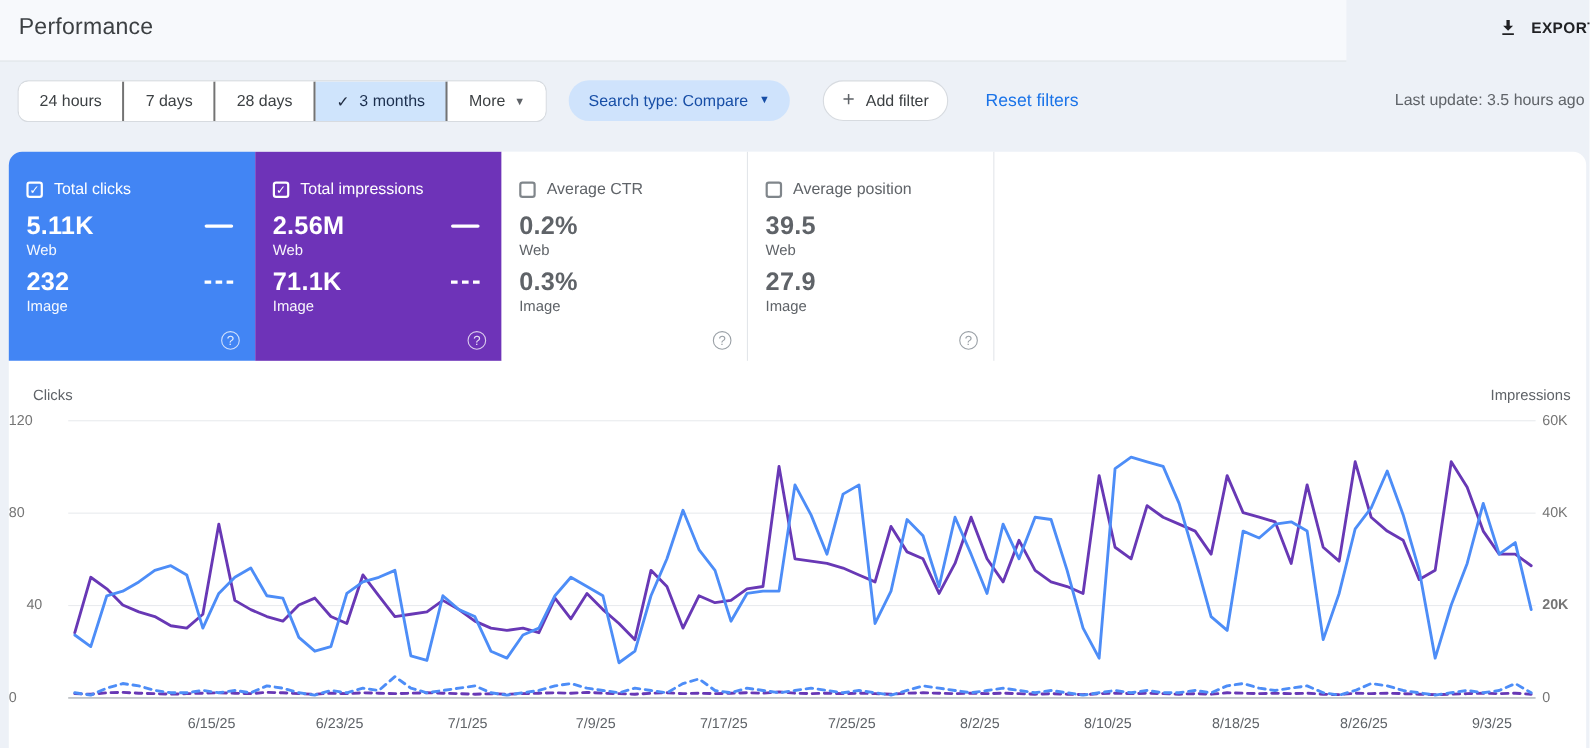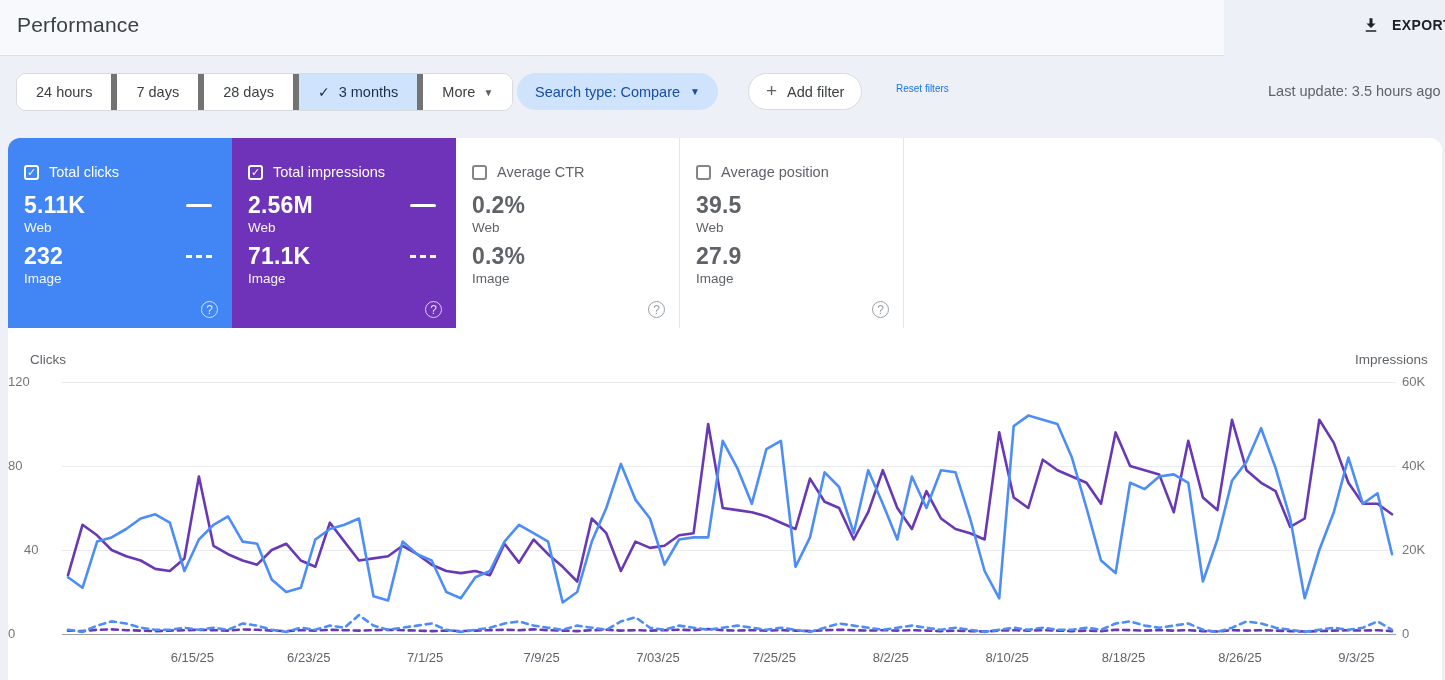--- a/index.html
+++ b/index.html
@@ -8,32 +8,32 @@
 
   
   .header { position:absolute; left:0; top:0; width:1224px; height:56px; background:#f7f9fc; border-bottom:1px solid #dde1e6; }
   .page-title { position:absolute; left:17px; top:13px; font-size:21px; color:#3c4043; letter-spacing:.2px; }
   .export-btn { position:absolute; left:1362px; top:16px; display:flex; align-items:center; gap:12px; cursor:pointer; white-space:nowrap; }
   .export-label { font-size:14px; font-weight:700; color:#202124; letter-spacing:.4px; }
 
   
   .filterbar { position:absolute; left:0; top:57px; width:1445px; height:80px; }
   .seg-group { position:absolute; left:16px; top:16px; display:flex; height:38px; background:#fff; border:1px solid #d7dbe0; border-radius:10px; overflow:hidden; }
-  .seg { display:flex; align-items:center; padding:0 19px; font-size:14.5px; color:#3c4043; border-right:6px solid #737373; cursor:pointer; white-space:nowrap; background:#fff; }
+  .seg { display:flex; align-items:center; padding:0 19px; font-size:14.5px; color:#3c4043; border-right:2px solid #737373; cursor:pointer; white-space:nowrap; background:#fff; }
   .seg:last-child { border-right:none; }
   .seg.selected { background:#cfe4fc; color:#1b2e4d; font-weight:500; gap:9px; }
   .seg .check { font-size:14px; color:#1f2b40; }
   .seg .caret { margin-left:8px; font-size:10px; color:#5f6368; }
   .chip-search { position:absolute; left:517px; top:16px; height:37px; padding:0 18px; border-radius:19px; background:#cfe3fc; display:flex; align-items:center; gap:10px; cursor:pointer; }
   .chip-search span.lbl { font-size:14.5px; font-weight:500; color:#174ea6; }
   .chip-search .caret { font-size:10px; color:#174ea6; }
   .chip-add { position:absolute; left:748px; top:16px; height:37px; padding:0 17px; border-radius:19px; background:#fff; border:1px solid #d7dbe0; display:flex; align-items:center; gap:10px; cursor:pointer; }
   .chip-add .plus { font-size:19px; color:#5f6368; font-weight:400; margin-top:-2px; }
   .chip-add span.lbl { font-size:14.5px; color:#3c4043; }
-  .reset-link { position:absolute; left:896px; top:26px; font-size:10px; color:#1a73e8; cursor:pointer; white-space:nowrap; }
+  .reset-link { position:absolute; left:896px; top:26px; font-size:16px; color:#1a73e8; cursor:pointer; white-space:nowrap; }
   .last-update { position:absolute; left:1268px; top:26px; font-size:14.5px; color:#5f6368; white-space:nowrap; }
 
   
   .main-card { position:absolute; left:8px; top:138px; width:1434px; height:560px; background:#fff; border-radius:12px 12px 0 0; }
 
   
   .tiles { position:absolute; left:0; top:0; display:flex; }
   .tile { width:224px; height:190px; position:relative; padding:16px; cursor:pointer; }
   .tile.first { border-radius:12px 0 0 0; }
   .tile.plain { background:#fff; border-right:1px solid #e3e6ea; }
@@ -187,33 +187,33 @@
       </div>
     </div>
   <div class="chart-block" id="chartBlock">
       <div class="axis-title left">Clicks</div>
       <div class="axis-title right">Impressions</div>
       <div class="gridline zero" style="top: 289px;"></div>
       <div class="ytick left" style="top: 281px;">0</div>
       <div class="ytick right" style="top: 281px;">0</div>
       <div class="gridline" style="top: 205px;"></div>
       <div class="ytick left" style="top: 197px; margin-left: 16px;">40</div>
-      <div class="ytick right" style="top: 197px;">20K</div>
+      <div class="ytick right" style="top: 197px; font-weight: bold;">20K</div>
       <div class="gridline" style="top: 121px;"></div>
       <div class="ytick left" style="top: 113px;">80</div>
       <div class="ytick right" style="top: 113px;">40K</div>
       <div class="gridline" style="top: 37px;"></div>
       <div class="ytick left" style="top: 29px;">120</div>
       <div class="ytick right" style="top: 29px;">60K</div>
       <div class="xlabel" style="left: 68px; margin-top: 42px;">6/7/25</div>
       <div class="xlabel" style="left: 184.396px;">6/15/25</div>
       <div class="xlabel" style="left: 300.791px;">6/23/25</div>
       <div class="xlabel" style="left: 417.187px;">7/1/25</div>
       <div class="xlabel" style="left: 533.582px;">7/9/25</div>
-      <div class="xlabel" style="left: 649.978px;">7/03/25</div>
+      <div class="xlabel" style="left: 649.978px;">7/17/25</div>
       <div class="xlabel" style="left: 766.374px;">7/25/25</div>
       <div class="xlabel" style="left: 882.769px;">8/2/25</div>
       <div class="xlabel" style="left: 999.165px;">8/10/25</div>
       <div class="xlabel" style="left: 1115.56px;">8/18/25</div>
       <div class="xlabel" style="left: 1231.96px;">8/26/25</div>
       <div class="xlabel" style="left: 1348.35px;">9/3/25</div>
       <svg class="plot" width="1434" height="300" viewBox="0 0 1434 300">
         <polyline points="60.0,285.6 74.5,286.1 89.1,284.8 103.6,284.4 118.2,285.2 132.7,285.6 147.3,286.1 161.8,285.6 176.4,285.2 190.9,284.8 205.5,285.2 220.0,285.6 234.6,284.4 249.1,284.8 263.7,285.6 278.2,286.1 292.8,285.2 307.3,285.6 321.9,284.8 336.4,285.2 351.0,285.6 365.5,285.2 380.1,284.8 394.6,285.2 409.2,285.6 423.7,286.1 438.3,285.6 452.8,286.1 467.4,285.6 481.9,285.2 496.5,284.8 511.0,285.2 525.6,284.4 540.1,285.2 554.7,285.6 569.2,286.1 583.8,285.2 598.3,284.8 612.9,285.6 627.4,285.2 642.0,285.6 656.5,285.2 671.1,284.8 685.6,285.2 700.2,284.0 714.7,285.2 729.3,285.6 743.8,285.2 758.4,285.6 772.9,285.2 787.5,285.6 802.0,286.1 816.6,285.2 831.1,284.8 845.7,285.2 860.2,285.6 874.8,285.2 889.3,285.6 903.9,285.2 918.4,285.6 933.0,286.1 947.5,285.6 962.1,286.1 976.6,286.5 991.2,285.6 1005.7,285.2 1020.3,285.6 1034.8,285.2 1049.4,285.6 1063.9,286.1 1078.5,285.6 1093.0,286.1 1107.6,284.8 1122.1,285.2 1136.7,285.6 1151.2,285.2 1165.8,285.6 1180.3,285.2 1194.9,286.1 1209.4,286.5 1224.0,285.2 1238.5,285.6 1253.1,285.2 1267.6,285.6 1282.2,286.1 1296.7,286.5 1311.3,286.1 1325.8,285.6 1340.4,285.2 1354.9,285.6 1369.5,285.2 1384.0,286.1" fill="none" stroke="#6838b5" stroke-width="2.6" stroke-linejoin="round" stroke-linecap="round" stroke-dasharray="6 5"></polyline>
         <polyline points="60.0,284.8 74.5,286.9 89.1,280.6 103.6,276.4 118.2,278.5 132.7,282.7 147.3,284.8 161.8,284.8 176.4,282.7 190.9,284.8 205.5,282.7 220.0,284.8 234.6,278.5 249.1,280.6 263.7,284.8 278.2,286.9 292.8,282.7 307.3,284.8 321.9,280.6 336.4,282.7 351.0,270.1 365.5,280.6 380.1,284.8 394.6,282.7 409.2,280.6 423.7,278.5 438.3,284.8 452.8,286.9 467.4,284.8 481.9,282.7 496.5,278.5 511.0,276.4 525.6,280.6 540.1,282.7 554.7,284.8 569.2,280.6 583.8,282.7 598.3,284.8 612.9,276.4 627.4,272.2 642.0,282.7 656.5,284.8 671.1,280.6 685.6,282.7 700.2,284.8 714.7,282.7 729.3,280.6 743.8,282.7 758.4,284.8 772.9,282.7 787.5,284.8 802.0,286.9 816.6,282.7 831.1,278.5 845.7,280.6 860.2,282.7 874.8,284.8 889.3,282.7 903.9,280.6 918.4,282.7 933.0,284.8 947.5,282.7 962.1,284.8 976.6,286.9 991.2,284.8 1005.7,282.7 1020.3,284.8 1034.8,282.7 1049.4,284.8 1063.9,284.8 1078.5,282.7 1093.0,284.8 1107.6,278.5 1122.1,276.4 1136.7,280.6 1151.2,282.7 1165.8,280.6 1180.3,278.5 1194.9,284.8 1209.4,286.9 1224.0,282.7 1238.5,276.4 1253.1,278.5 1267.6,282.7 1282.2,284.8 1296.7,286.9 1311.3,284.8 1325.8,282.7 1340.4,284.8 1354.9,282.7 1369.5,276.4 1384.0,284.8" fill="none" stroke="#4d8df7" stroke-width="2.6" stroke-linejoin="round" stroke-linecap="round" stroke-dasharray="6 5"></polyline>
         <polyline points="60.0,230.2 74.5,179.8 89.1,190.3 103.6,205.0 118.2,211.3 132.7,215.5 147.3,223.9 161.8,226.0 176.4,213.4 190.9,131.5 205.5,200.8 220.0,209.2 234.6,215.5 249.1,219.7 263.7,205.0 278.2,198.7 292.8,215.5 307.3,221.8 321.9,177.7 336.4,196.6 351.0,215.5 365.5,213.4 380.1,211.3 394.6,200.8 409.2,209.2 423.7,219.7 438.3,226.0 452.8,228.1 467.4,226.0 481.9,230.2 496.5,198.7 511.0,217.6 525.6,194.5 540.1,209.2 554.7,221.8 569.2,236.5 583.8,173.5 598.3,188.2 612.9,226.0 627.4,196.6 642.0,202.9 656.5,200.8 671.1,190.3 685.6,188.2 700.2,79.0 714.7,163.0 729.3,165.1 743.8,167.2 758.4,171.4 772.9,177.7 787.5,184.0 802.0,133.6 816.6,156.7 831.1,163.0 845.7,194.5 860.2,167.2 874.8,125.2 889.3,163.0 903.9,184.0 918.4,146.2 933.0,173.5 947.5,184.0 962.1,188.2 976.6,194.5 991.2,87.4 1005.7,152.5 1020.3,163.0 1034.8,114.7 1049.4,125.2 1063.9,131.5 1078.5,137.8 1093.0,158.8 1107.6,87.4 1122.1,121.0 1136.7,125.2 1151.2,129.4 1165.8,167.2 1180.3,95.8 1194.9,152.5 1209.4,165.1 1224.0,74.8 1238.5,125.2 1253.1,137.8 1267.6,146.2 1282.2,181.9 1296.7,173.5 1311.3,74.8 1325.8,97.9 1340.4,137.8 1354.9,158.8 1369.5,158.8 1384.0,169.3" fill="none" stroke="#6838b5" stroke-width="2.6" stroke-linejoin="round" stroke-linecap="round"></polyline>

